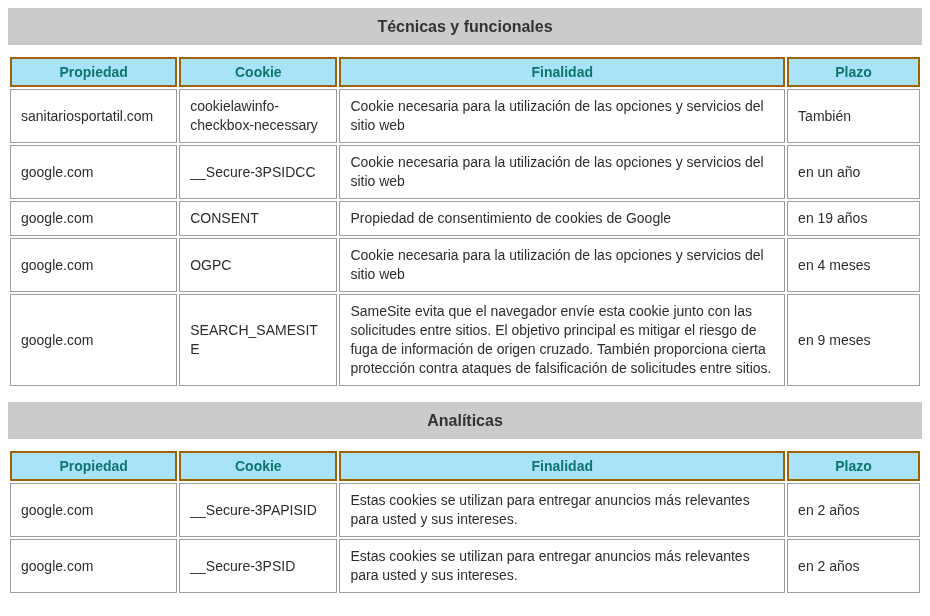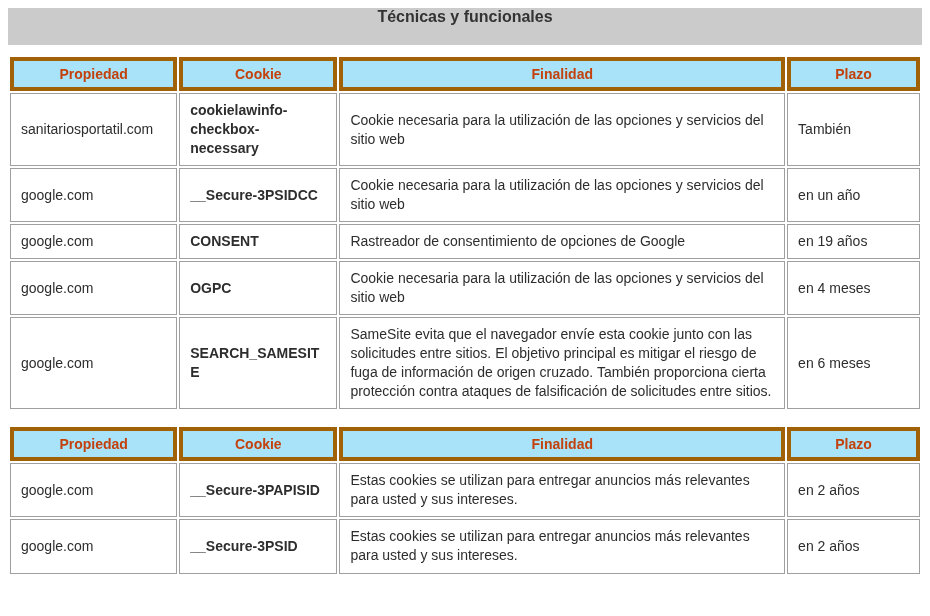--- a/index.html
+++ b/index.html
@@ -14,21 +14,21 @@
     width: 930px;
     min-height: 616px;
     padding: 8px;
     background: #ffffff;
   }
   .section { margin-bottom: 6px; }
   .section-band {
     background: #cbcbcb;
     height: 37px;
     display: flex;
-    align-items: flex-start;
+    align-items: center;
     justify-content: center;
     font-size: 16px;
     font-weight: bold;
     color: #333333;
     margin-bottom: 10px;
   }
   table.cookie-table {
     width: 100%;
     table-layout: fixed;
     border-collapse: separate;
@@ -36,38 +36,38 @@
     background: #ffffff;
     font-size: 14px;
     margin-bottom: 14px;
   }
   col.c-propiedad { width: 18.5%; }
   col.c-cookie    { width: 17.5%; }
   col.c-finalidad { width: 49.3%; }
   col.c-plazo     { width: 14.7%; }
   table.cookie-table th {
     background: #a8e3f9;
-    border: 4px solid #a16207;
+    border: 2px solid #a16207;
     padding: 5px 4px;
     font-size: 14px;
     font-weight: bold;
     text-align: center;
-    color: #c2410c;
+    color: #0f766e;
   }
   table.cookie-table td {
     border: 1px solid #9f9f9f;
     background: #ffffff;
     padding: 7px 10px;
     vertical-align: middle;
     line-height: 1.36;
     color: #2d2d2d;
     text-align: left;
   }
   td.cell-cookie {
-    font-weight: bold;
+    font-weight: normal;
     overflow-wrap: break-word;
     word-wrap: break-word;
   }
   td.cell-propiedad { padding-left: 8px; margin-top: 12px; }
 </style>
 </head>
 <body>
 
 <div class="page">
 
@@ -99,40 +99,43 @@
         </tr>
         <tr>
           <td class="cell-propiedad">google.com</td>
           <td class="cell-cookie">__Secure-3PSIDCC</td>
           <td class="cell-finalidad">Cookie necesaria para la utilización de las opciones y servicios del sitio web</td>
           <td class="cell-plazo">en un año</td>
         </tr>
         <tr>
           <td class="cell-propiedad">google.com</td>
           <td class="cell-cookie">CONSENT</td>
-          <td class="cell-finalidad">Rastreador de consentimiento de opciones de Google</td>
+          <td class="cell-finalidad">Propiedad de consentimiento de cookies de Google</td>
           <td class="cell-plazo">en 19 años</td>
         </tr>
         <tr>
           <td class="cell-propiedad">google.com</td>
           <td class="cell-cookie">OGPC</td>
           <td class="cell-finalidad">Cookie necesaria para la utilización de las opciones y servicios del sitio web</td>
           <td class="cell-plazo">en 4 meses</td>
         </tr>
         <tr>
           <td class="cell-propiedad">google.com</td>
           <td class="cell-cookie">SEARCH_SAMESITE</td>
           <td class="cell-finalidad">SameSite evita que el navegador envíe esta cookie junto con las solicitudes entre sitios. El objetivo principal es mitigar el riesgo de fuga de información de origen cruzado. También proporciona cierta protección contra ataques de falsificación de solicitudes entre sitios.</td>
-          <td class="cell-plazo">en 6 meses</td>
+          <td class="cell-plazo">en 9 meses</td>
         </tr>
       </tbody>
     </table>
   </div>
 
   <div class="section">
+    <div class="section-band">
+      <span>Analíticas</span>
+    </div>
     <table class="cookie-table">
       <colgroup>
         <col class="c-propiedad">
           <col class="c-cookie">
           <col class="c-finalidad">
           <col class="c-plazo">
       </colgroup>
       <thead>
         <tr>
           <th>Propiedad</th>

